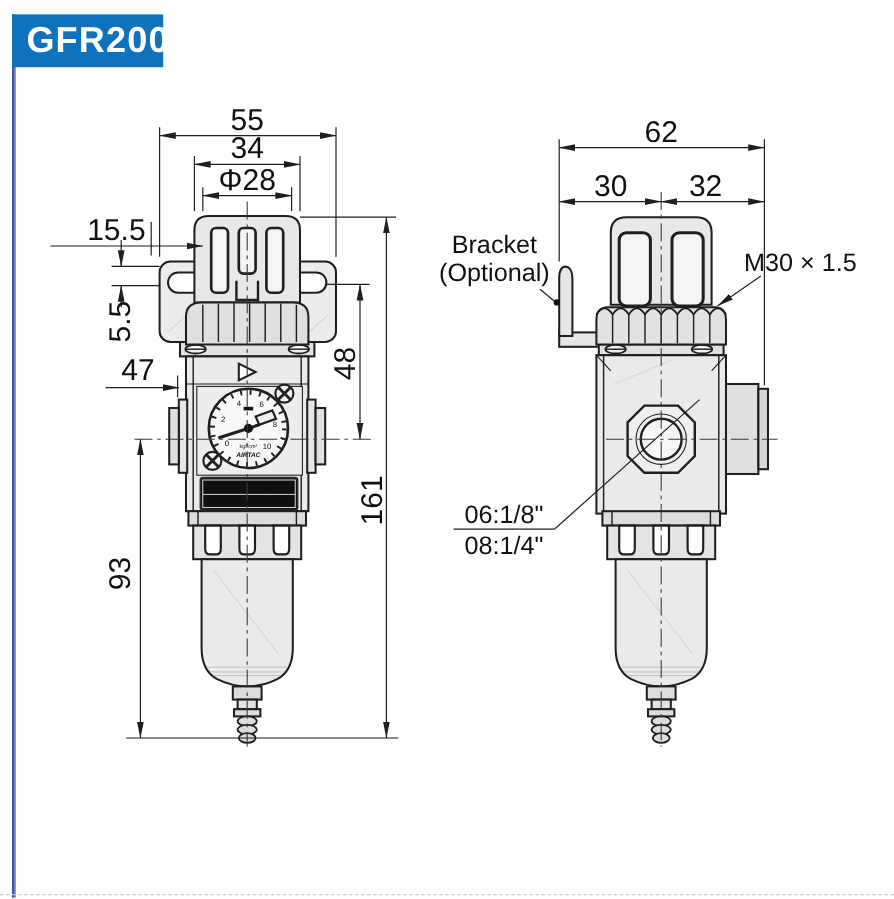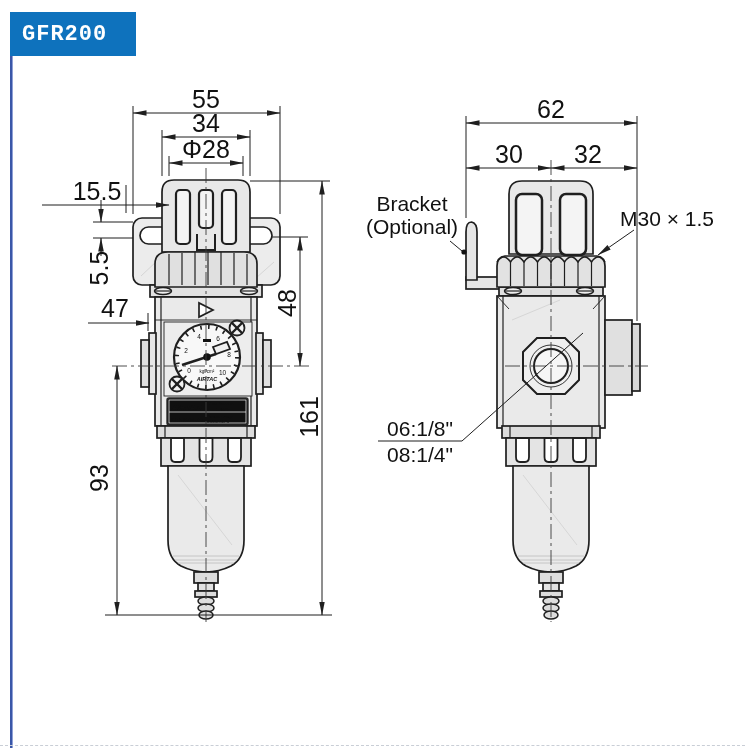--- a/index.html
+++ b/index.html
@@ -2,21 +2,21 @@
 <html><head>
 <meta charset="utf-8">
 <style>
   html,body{margin:0;padding:0;background:#ffffff;}
   .page{position:relative;width:745px;height:749px;background:#fff;overflow:hidden;
         font-family:"Liberation Sans","DejaVu Sans",sans-serif;}
   .left-stripe{position:absolute;left:10px;top:12px;width:2px;height:736px;
         background:#3a57a8;border-right:1px solid #8fa0d6;}
   .model-badge{position:absolute;left:10px;top:12px;width:126px;height:44px;
         background:#0e72bd;color:#fff;display:flex;align-items:center;}
-  .model-badge span{font-size:22px;font-weight:bold;letter-spacing:1px;padding-left:12px;font-family:Liberation Mono, monospace;}
+  .model-badge span{font-size:30px;font-weight:bold;letter-spacing:1px;padding-left:12px;}
   .bottom-dash{position:absolute;left:0;top:745px;width:745px;height:0;
         border-top:1px dashed #c9ced6;}
   svg{position:absolute;left:0;top:0;}
   svg text{font-family:"Liberation Sans","DejaVu Sans",sans-serif;fill:#111;}
   .dim{font-size:25px;}
   .lbl{font-size:21px;}
   .thick{stroke:#1f1f1f;stroke-width:1.7;}
   .med{stroke:#1f1f1f;stroke-width:1.2;}
   .thin{stroke:#1f1f1f;stroke-width:0.9;}
   .dimln{stroke:#1f1f1f;stroke-width:1;fill:none;}

